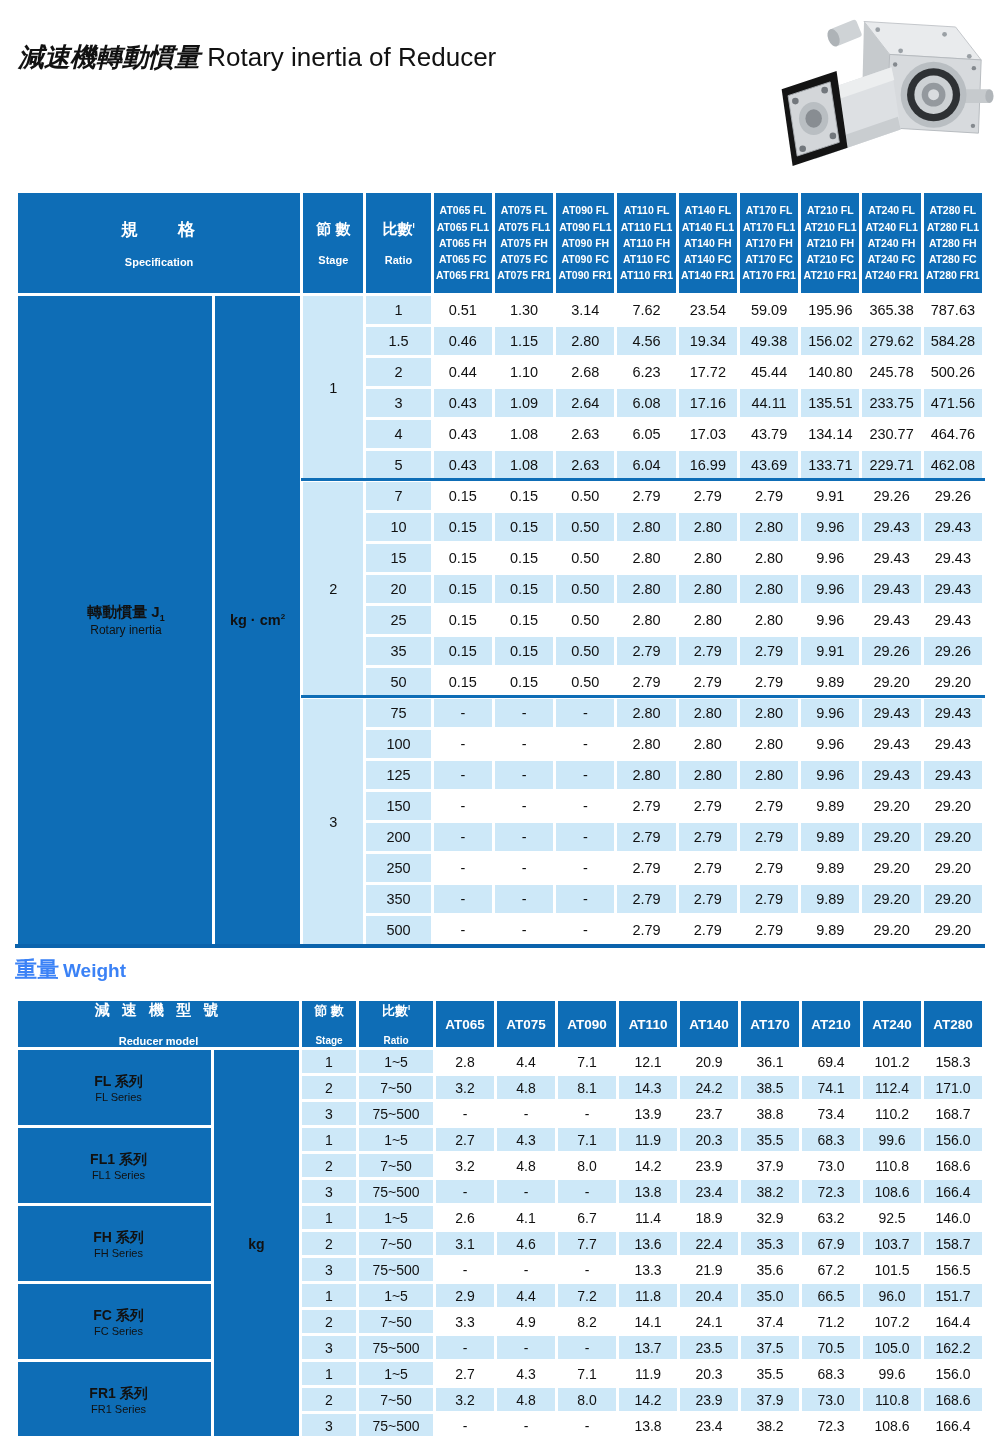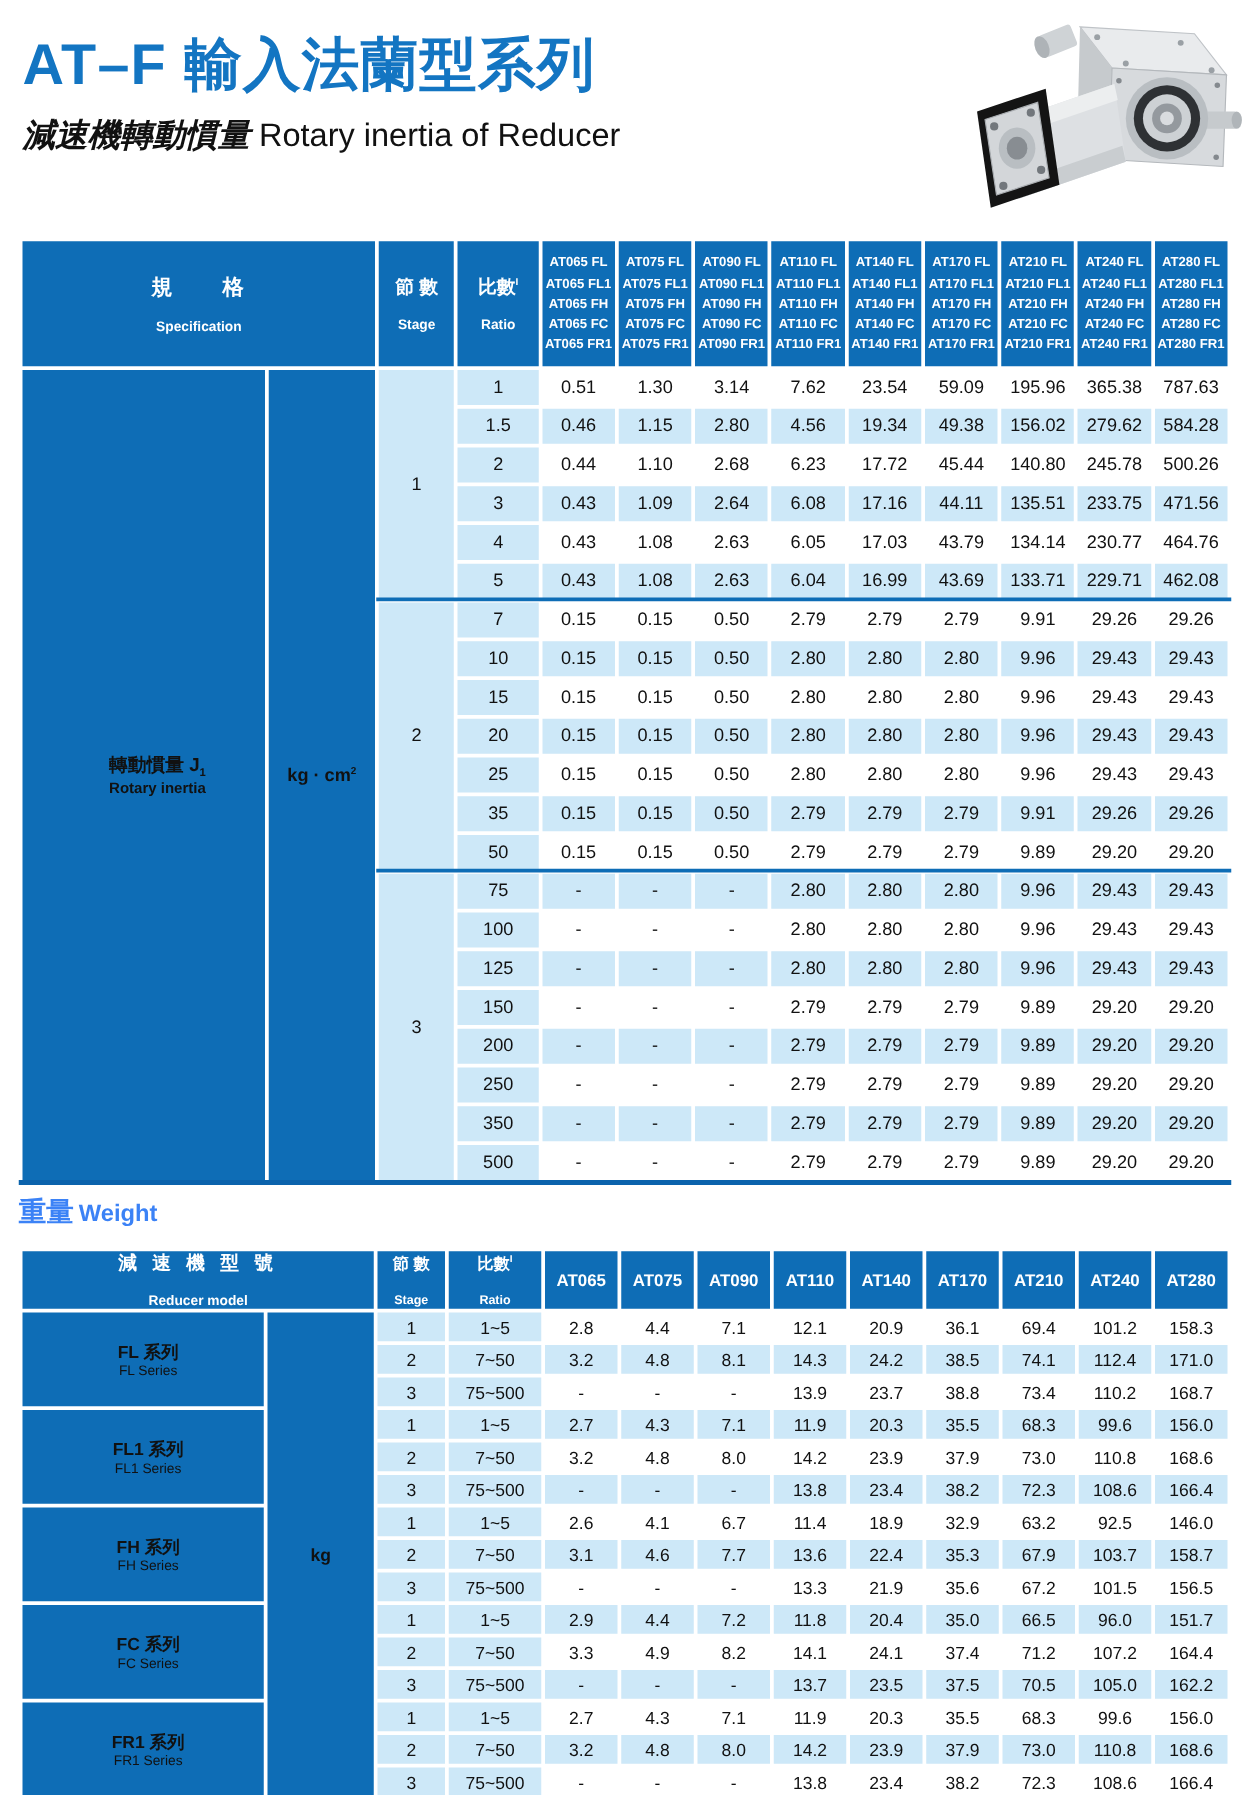--- a/index.html
+++ b/index.html
@@ -39,21 +39,21 @@
   #t1 td{height:28px;font-size:14.5px;text-align:center;vertical-align:middle;color:#111;}
   
   #t2wrap{top:998px;height:430px;}
   #t2 th{height:36px;}
   #t2 th.spec-h .zh{font-size:15px;letter-spacing:4px;}
   #t2 th.sm-h .zh{font-size:14px;}
   #t2 td{height:23px;font-size:14px;text-align:center;vertical-align:middle;color:#111;}
   
   td.label-cell{background:var(--tblue);color:#fff;text-align:left;vertical-align:middle;padding-left:22px;}
   td.label-cell .l1{font-size:15px;font-weight:bold;}
-  td.label-cell .l2{font-size:12px;font-weight:bold;}
+  td.label-cell .l2{font-size:12px;}
   td.unit-cell{background:var(--tblue);color:#fff;font-weight:bold;font-size:15px;text-align:center;}
   td.series-cell{background:var(--tblue);color:#fff;text-align:left;vertical-align:middle;padding-left:8px;}
   td.series-cell .l1{font-size:14px;font-weight:bold;}
   td.series-cell .l2{font-size:11px;}
   td.stage-cell,td.ratio-cell{background:var(--lblue);}
   td.w{background:#ffffff;}
   td.b{background:var(--lblue);}
   sup{font-size:8px;}
   sub{font-size:9px;}
   
@@ -63,21 +63,20 @@
   .botline{position:absolute;left:0;right:0;top:754px;height:4px;background:var(--bottomline);}
   
   .wtitle{position:absolute;left:15px;top:955px;color:#3b82f6;}
   .wtitle .zh{font-size:22px;font-weight:bold;}
   .wtitle .en{font-size:19px;font-weight:bold;margin-left:4px;}
 </style>
 </head>
 <body>
 
 <div class="hdr">
-  <div class="t-zh">AT–F 輸入法蘭型系列</div>
   <div class="sub">
     <span class="zh">減速機轉動慣量</span><span> Rotary inertia of Reducer</span>
   </div>
 </div>
 
 <svg class="prod" viewBox="0 0 260 185">
 
   <g transform="rotate(-22 99 23)">
     <rect x="84" y="12" width="30" height="20" rx="3" fill="#cfd3d6"></rect>
     <ellipse cx="84" cy="22" rx="6" ry="10" fill="#aeb3b7"></ellipse>

